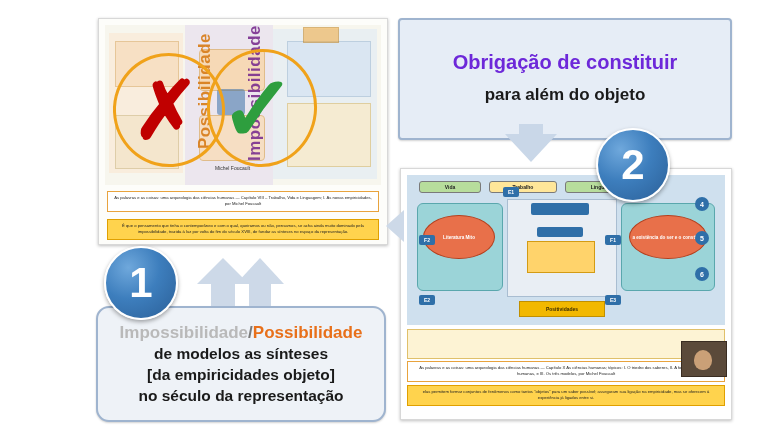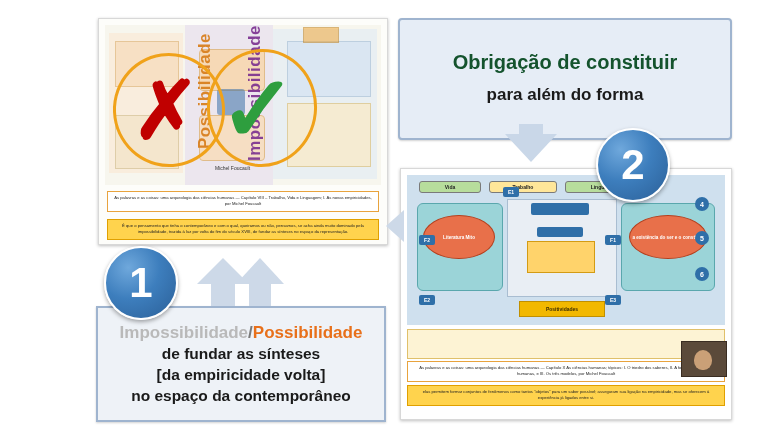--- a/index.html
+++ b/index.html
@@ -106,39 +106,39 @@
   }
   .webcam .face{position:absolute;left:12px;top:8px;width:18px;height:20px;background:#caa077;border-radius:50% 50% 45% 45%;}
 
   
   #header-callout{
     left:398px;top:18px;width:330px;height:118px;
     background:#e6edf6;border:2px solid #9fb4cf;border-radius:4px;
     box-shadow:0 1px 2px rgba(0,0,0,.18);
     display:flex;flex-direction:column;align-items:center;justify-content:center;
   }
-  #header-callout .l1{color:#14532d;font-size:20px;font-weight:bold;margin-bottom:10px;}
+  #header-callout .l1{color:#6d28d9;font-size:20px;font-weight:bold;margin-bottom:10px;}
   #header-callout .l2,#header-callout .l3,#header-callout .l4{
     color:#1a1a1a;font-size:17px;font-weight:bold;line-height:1.3;
   }
 
   
   .down-arrow{
     position:absolute;left:505px;top:134px;width:0;height:0;
     border-left:26px solid transparent;border-right:26px solid transparent;
     border-top:28px solid #c9d7e8;
   }
   .down-arrow-body{
     position:absolute;left:519px;top:124px;width:24px;height:14px;background:#c9d7e8;
   }
 
   
   #bottom-callout{
     left:96px;top:306px;width:286px;height:112px;
-    background:#eef2f7;border:2px solid #9fb4cf;border-radius:0;
+    background:#eef2f7;border:2px solid #9fb4cf;border-radius:13px;
     box-shadow:0 1px 2px rgba(0,0,0,.18);
     display:flex;flex-direction:column;align-items:center;justify-content:center;
   }
   #bottom-callout .line1{font-size:17px;font-weight:bold;line-height:1.3;}
   #bottom-callout .imposs{color:#b9b9b9;}
   #bottom-callout .slash{color:#7a7a7a;}
   #bottom-callout .poss{color:#e8701a;}
   #bottom-callout .l2,#bottom-callout .l3,#bottom-callout .l4{
     font-size:15.5px;font-weight:bold;color:#1a1a1a;line-height:1.35;
   }
@@ -256,33 +256,33 @@
     <div class="r-capt c1">As palavras e as coisas: uma arqueologia das ciências humanas — Capítulo X As ciências humanas; tópicos: I. O triedro dos saberes, II. A forma das ciências humanas, e III. Os três modelos, por Michel Foucault</div>
     <div class="r-capt c2">elas permitem formar conjuntos de fenômenos como tantos "objetos" para um saber possível; asseguram sua ligação na empiricidade, mas se oferecem à experiência já ligados entre si.</div>
 
     <div class="webcam">
       <div class="face"></div>
     </div>
   </div>
 
   <div class="abs" id="header-callout">
     <div class="l1">Obrigação de constituir</div>
-    <div class="l2">para além do forma</div>
+    <div class="l2">para além do objeto</div>
   </div>
   <div class="down-arrow-body"></div>
   <div class="down-arrow"></div>
   <div class="r-up-arrow"></div>
 
   <div class="abs" id="bottom-callout">
     <div class="line1">
       <span class="imposs">Impossibilidade</span><span class="slash">/</span><span class="poss">Possibilidade</span>
     </div>
-    <div class="l2">de fundar as sínteses</div>
-    <div class="l3">[da empiricidade volta]</div>
-    <div class="l4">no espaço da contemporâneo</div>
+    <div class="l2">de modelos as sínteses</div>
+    <div class="l3">[da empiricidades objeto]</div>
+    <div class="l4">no século da representação</div>
   </div>
   <div class="up-arrow-body"></div>
   <div class="up-arrow"></div>
   <div class="up-arrow2-body"></div>
   <div class="up-arrow2"></div>
 
   <div class="badge" id="badge-1">1</div>
   <div class="badge" id="badge-2">2</div>
 
 </div>

